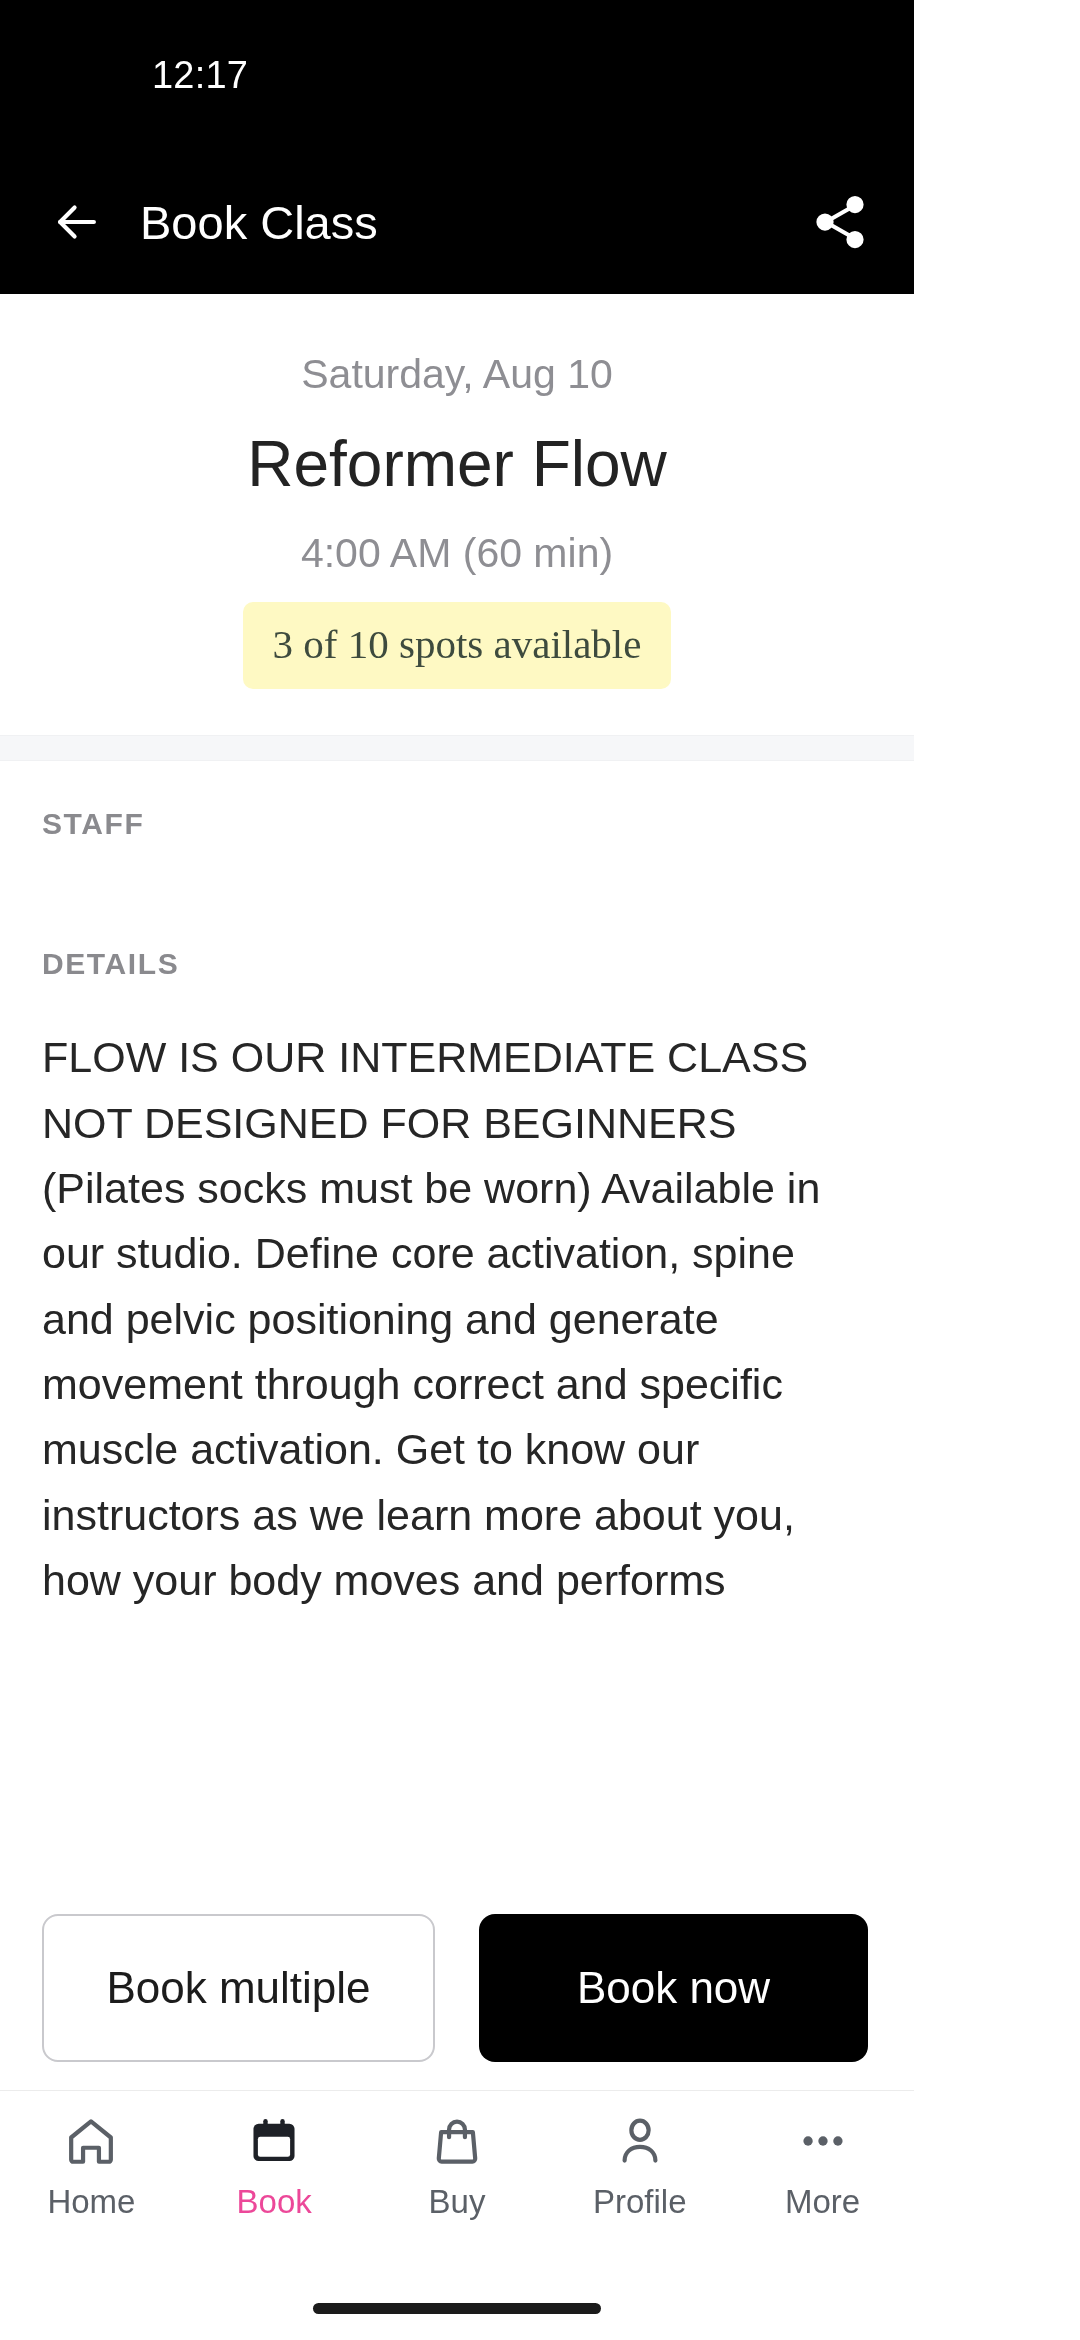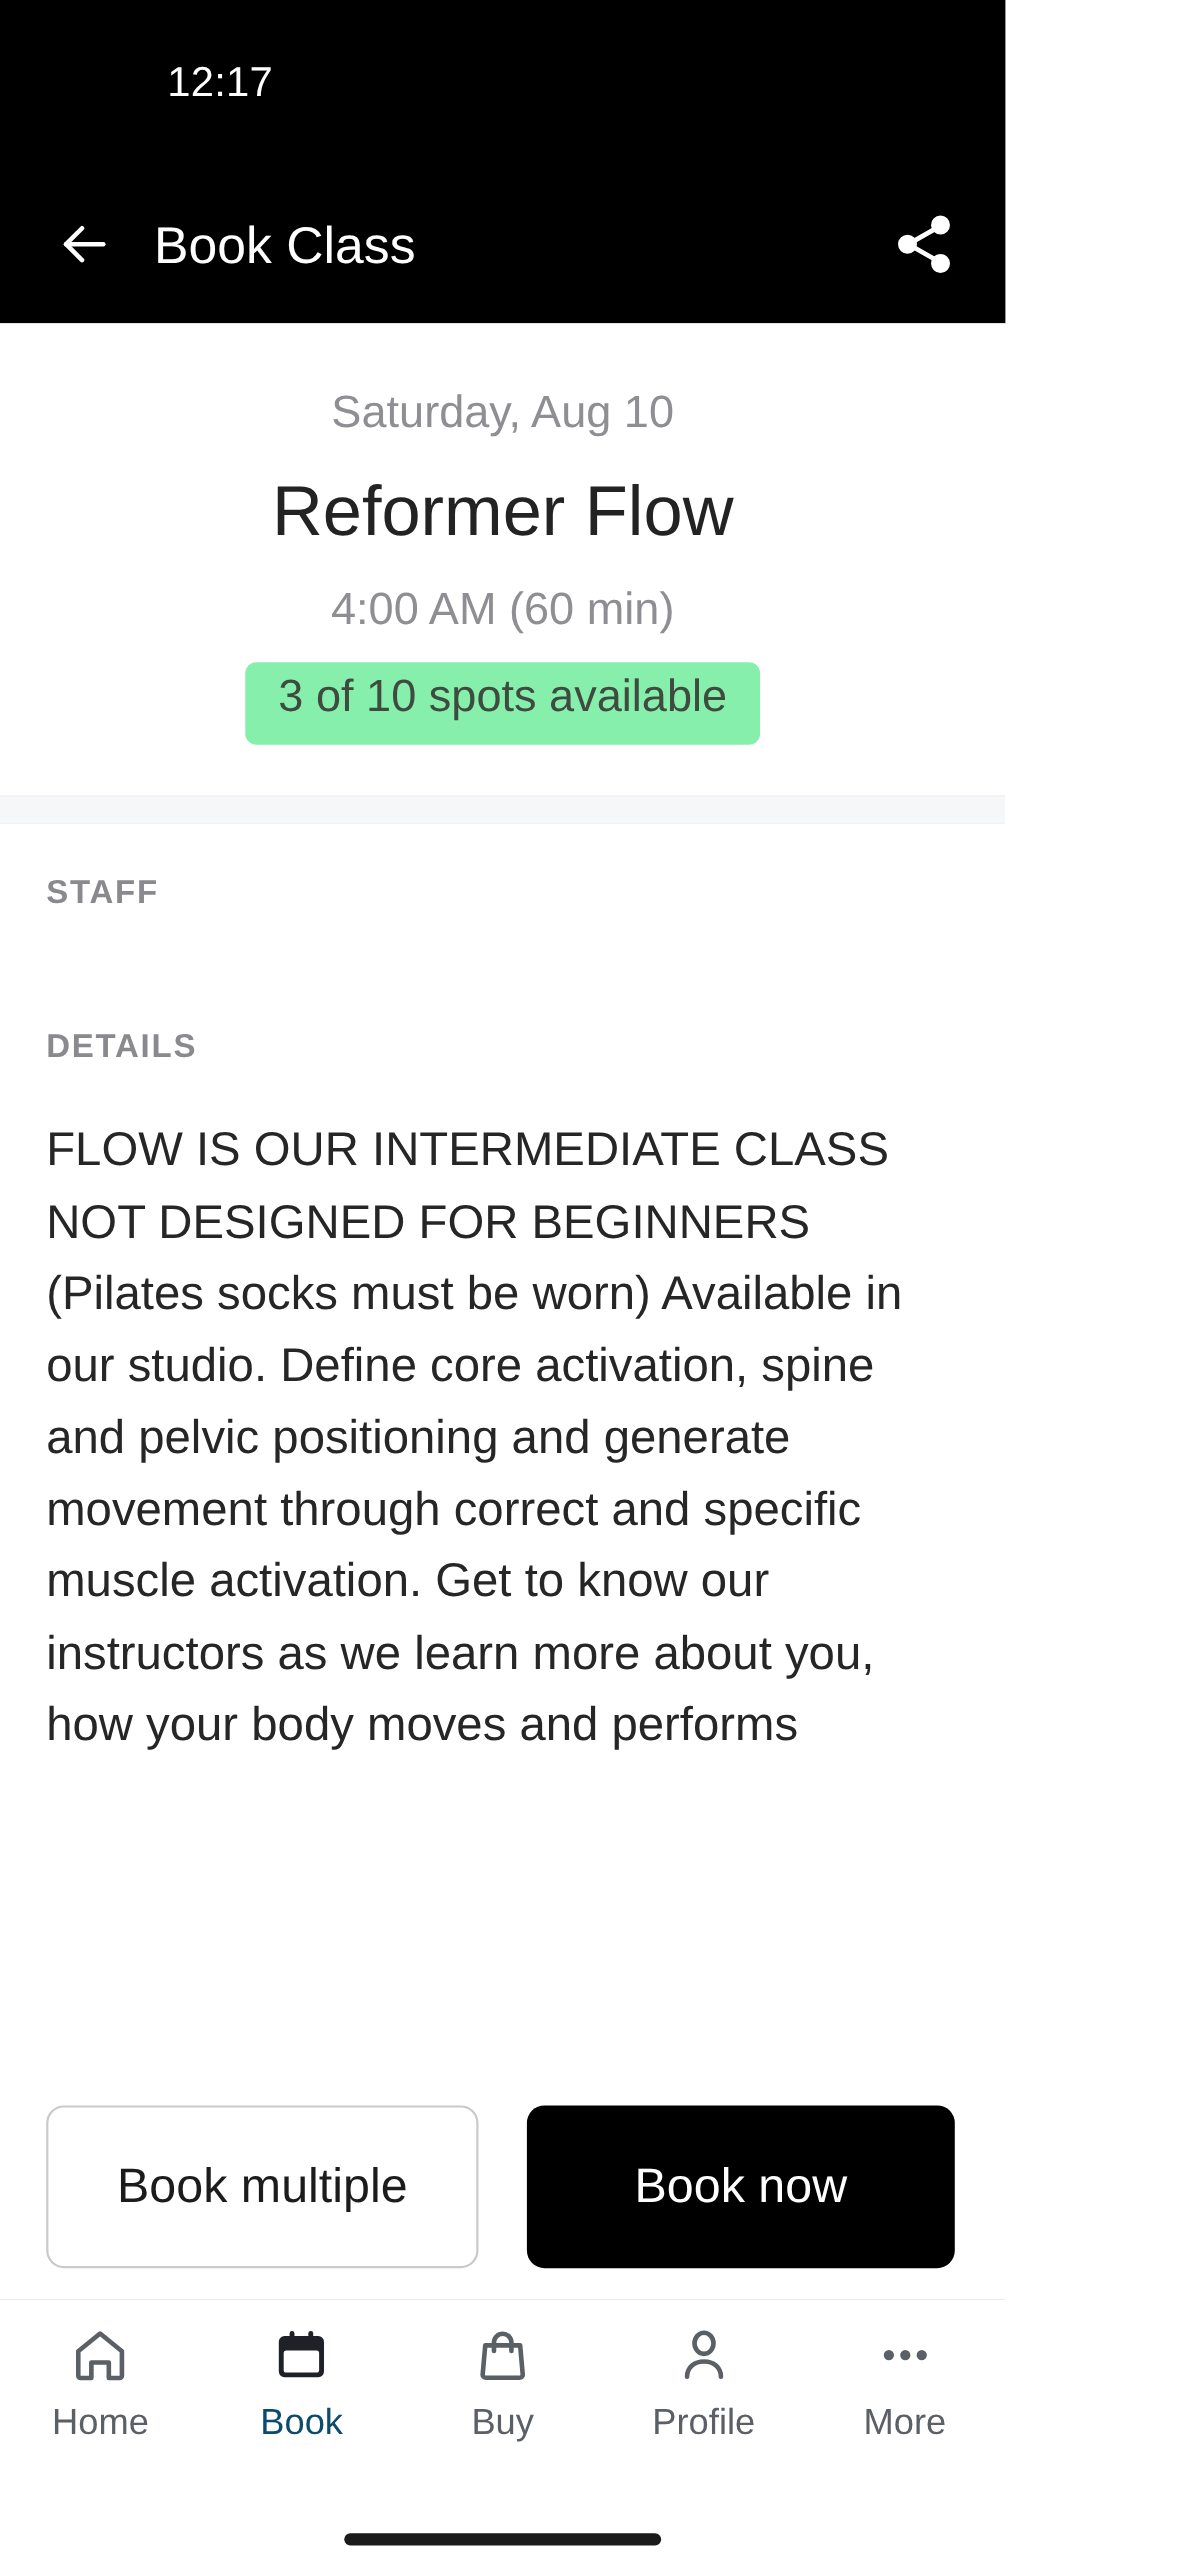--- a/index.html
+++ b/index.html
@@ -32,22 +32,22 @@
 
   
   .body { flex:1 1 auto; position:relative; overflow:hidden; background:#ffffff; }
 
   .hero { padding:56px 40px 46px; text-align:center; background:#ffffff; }
   .hero-date { color:#8e8e93; font-size:41px; line-height:1.2; }
   .hero-title { color:#232323; font-size:64px; margin-top:30px; line-height:1.12; }
   .hero-time { color:#8e8e93; font-size:41px; margin-top:28px; line-height:1.2; }
   .badge-wrap { display:flex; justify-content:center; margin-top:24px; }
   .badge {
-    background:#86efac; color:#3e4b3e; font-size:41px;
-    padding:8px 30px 22px; border-radius:10px; line-height:1.1;
+    background:#fef9c3; color:#3e4b3e; font-size:41px;
+    padding:20px 30px 22px; border-radius:10px; line-height:1.1;font-family:Liberation Serif, serif;
   }
 
   .divider { height:26px; background:#f6f7f9; border-top:1px solid #f0f1f3; border-bottom:1px solid #f0f1f3; }
 
   .section { padding:0 42px; }
   .section-label {
     color:#8a8a8e; font-size:30px; font-weight:bold; letter-spacing:1.6px;
     margin-top:46px;
   }
 
@@ -84,21 +84,21 @@
     flex:0 0 auto; height:186px; background:#ffffff;
     border-top:1px solid #ececec;
     display:flex; align-items:flex-start; padding-top:22px;
   }
   .navitem {
     flex:1 1 0; display:flex; flex-direction:column;
     align-items:center; gap:14px; cursor:pointer;
   }
   .navicon { width:56px; height:56px; display:block; }
   .navlabel { font-size:33px; color:#5b6067; }
-  .navitem.active .navlabel { color:#0c4a6e; }
+  .navitem.active .navlabel { color:#ec4899; }
 
   .gesturebar { flex:0 0 auto; height:64px; background:#ffffff; display:flex; align-items:center; justify-content:center; }
   .gesture-pill { width:288px; height:11px; border-radius:6px; background:#1b1b1b; }
 </style>
 </head>
 <body>
 
 <div class="phone">
 
   <div class="statusbar">

